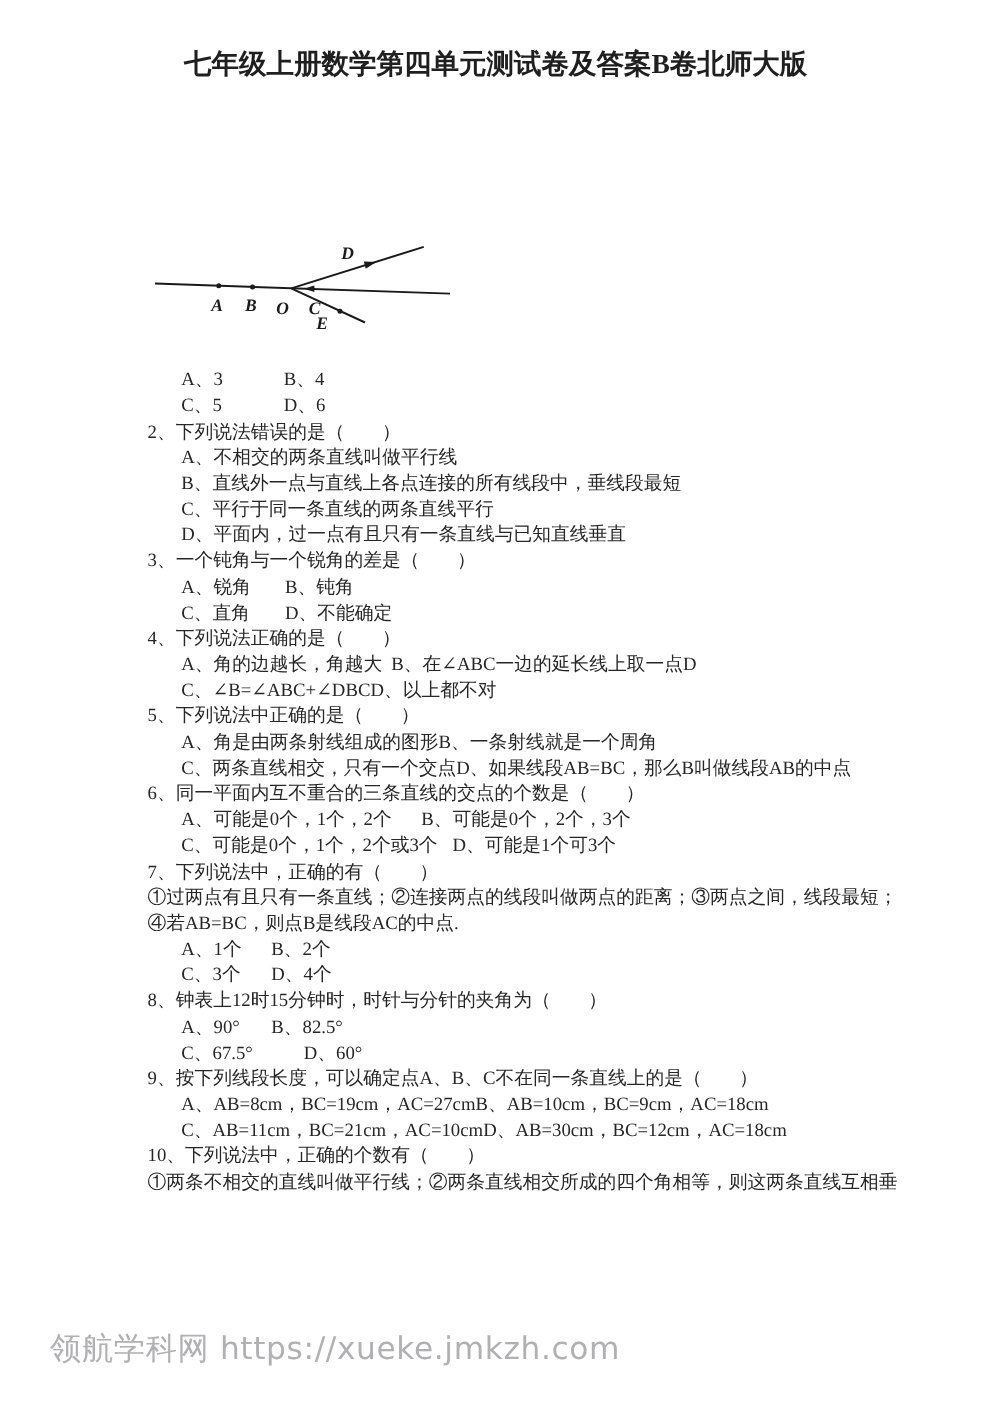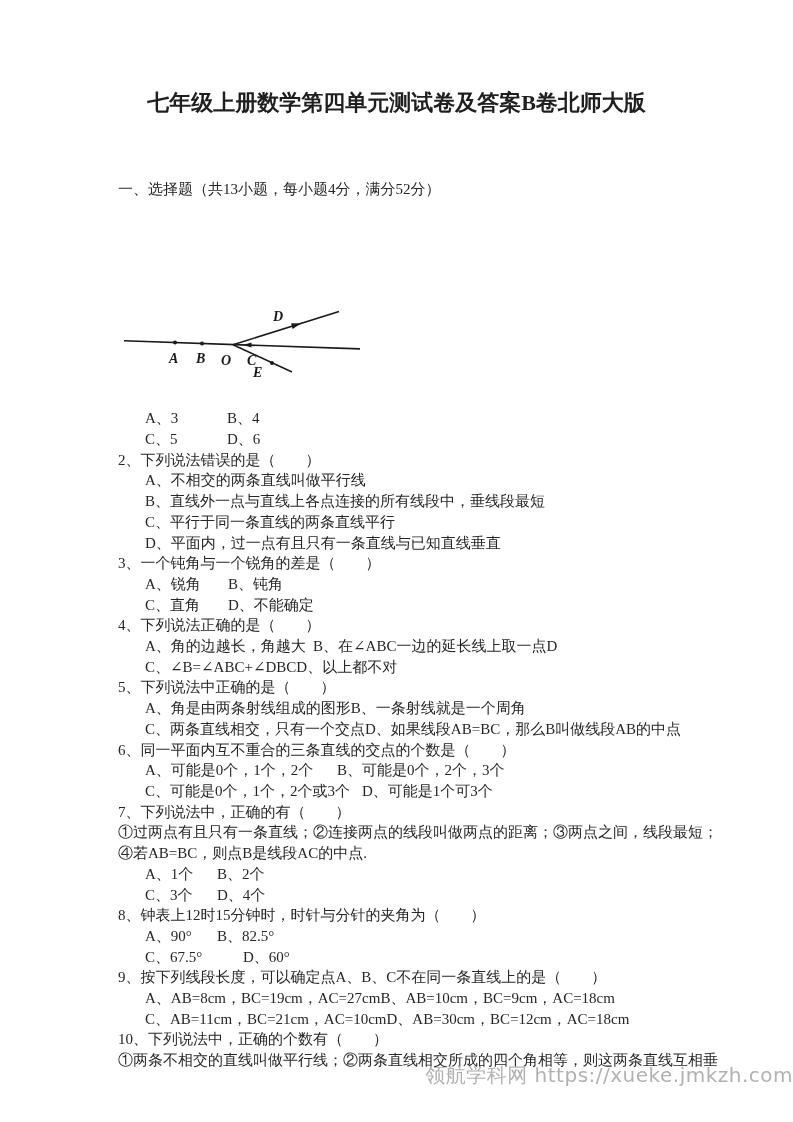--- a/index.html
+++ b/index.html
@@ -6,21 +6,21 @@
   body {
     width:793px; height:1122px;
     background:#ffffff;
     font-family:"Liberation Serif","DejaVu Serif",serif;
     color:#262626;
     position:relative;
     overflow:hidden;
   }
   .page { position:absolute; inset:0; }
   .title {
-    padding-top:90px;
+    padding-top:38px;
     text-align:center;
     font-size:22px;
     font-weight:700;
     line-height:26px;
     color:#1f1f1f;
   }
   .content {
     margin:22px 70px 0 118px;
     font-size:15px;
     line-height:20.7px;
@@ -35,37 +35,36 @@
   .fig-label {
     font-family:"Liberation Serif","DejaVu Serif",serif;
     font-style:italic;
     font-weight:700;
     font-size:14px;
     fill:#1a1a1a;
   }
   .watermark {
     position:absolute;
     top:1062px; left:0; right:0;
-    text-align:right;
+    text-align:left;
     font-family:"DejaVu Sans","Liberation Sans",sans-serif;
-    font-size:20px;
+    font-size:25px;
     color:#b1b1b4;
     letter-spacing:0.5px;
   }
   .watermark span { padding-left:40px; }
 </style>
 </head>
 <body>
 
 <div class="page">
 
   <div class="title">七年级上册数学第四单元测试卷及答案B卷北师大版</div>
 
   <div class="content">
-    <div class="line section">一、选择题（共13小题，每小题4分，满分52分）</div>
 
     <div class="figure-wrap">
       <svg width="250" height="74" viewBox="0 0 250 74">
         <g stroke="#1a1a1a" stroke-width="1.6" fill="none">
           <line x1="4" y1="34.8" x2="240" y2="42.9"></line>
           <line x1="113" y1="38.7" x2="219" y2="5.5"></line>
           <line x1="113" y1="38.7" x2="172" y2="66"></line>
         </g>
         <g fill="#1a1a1a" stroke="none">
           <circle cx="55" cy="36.6" r="2"></circle>

